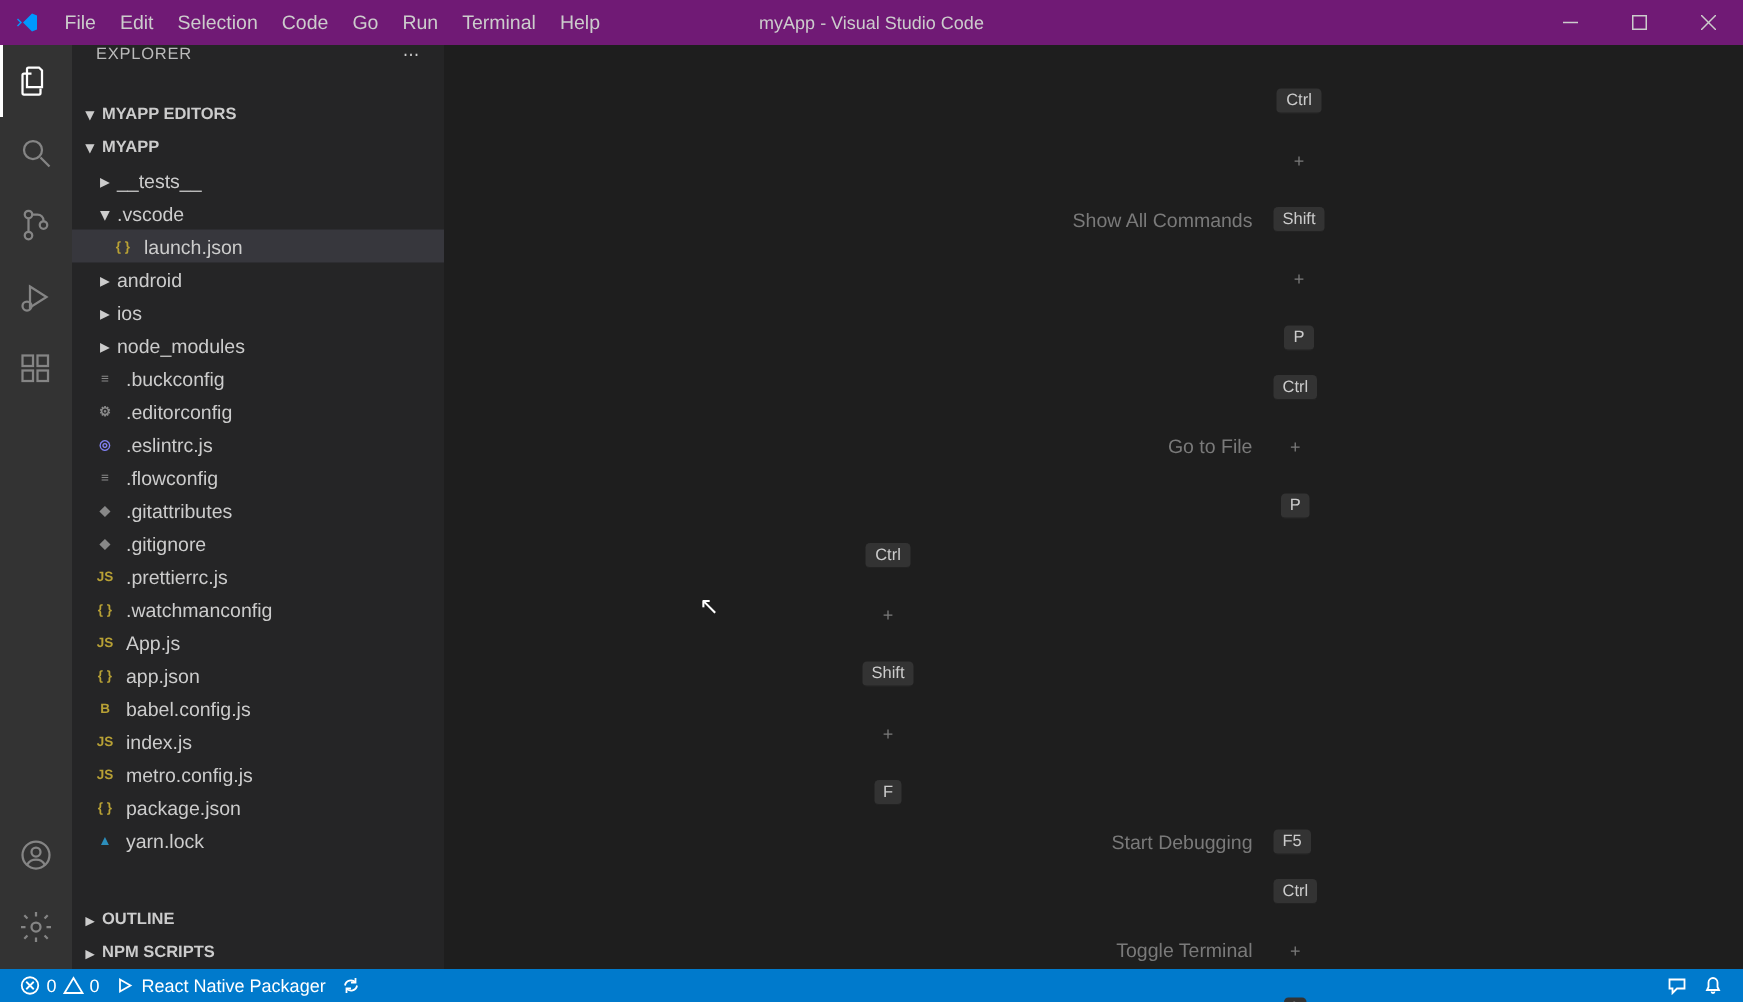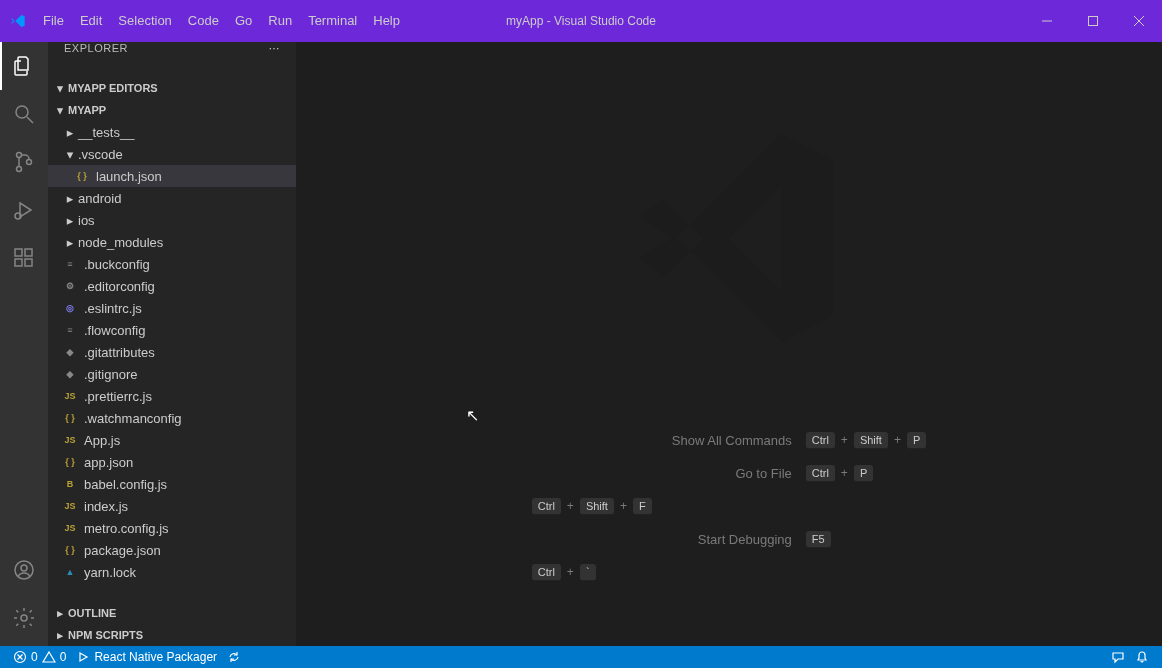--- a/index.html
+++ b/index.html
@@ -1,20 +1,20 @@
 <!DOCTYPE html>
 <html><head>
 <meta charset="utf-8">
 <style>
 * { margin: 0; padding: 0; box-sizing: border-box; font-family: -apple-system, "Segoe UI", sans-serif; }
 html, body { height: 100%; overflow: hidden; }
 body { background: #1e1e1e; color: #cccccc; font-size: 13px; display: flex; flex-direction: column; }
 
 
-.titlebar { height: 42px; background: #6d28d9; display: flex; align-items: center; position: relative; }
+.titlebar { height: 30px; background: #701a75; display: flex; align-items: center; position: relative; }
 .titlebar .logo { width: 35px; display: flex; align-items: center; justify-content: center; }
 .titlebar .menus { display: flex; }
 .titlebar .menu-item { padding: 0 8px; line-height: 30px; color: #cccccc; cursor: pointer; }
 .titlebar .title { position: absolute; left: 50%; transform: translateX(-50%); color: #cccccc; font-size: 12px; }
 .titlebar .win-controls { margin-left: auto; display: flex; }
 .titlebar .win-btn { width: 46px; height: 30px; display: flex; align-items: center; justify-content: center; color: #cccccc; }
 
 
 .workbench { flex: 1; display: flex; min-height: 0; }
 
@@ -40,21 +40,21 @@
 .tree-row .file-icon { width: 16px; height: 16px; display: flex; align-items: center; justify-content: center; margin-right: 6px; font-size: 9px; font-weight: 700; }
 .tree-row .label { white-space: nowrap; }
 .bottom-sections { margin-top: auto; }
 
 
 .editor { flex: 1; background: #1e1e1e; display: flex; flex-direction: column; align-items: center; justify-content: center; position: relative; }
 .vscode-watermark { opacity: 0.05; }
 .shortcuts { margin-top: 64px; display: flex; flex-direction: column; gap: 16px; }
 .shortcut-row { display: flex; align-items: center; gap: 14px; }
 .shortcut-row .sc-label { width: 260px; text-align: right; color: #7a7a7a; font-size: 13px; }
-.shortcut-row .sc-keys { display: flex; align-items: center; gap: 6px; color: #7a7a7a; font-size: 12px; }
+.shortcut-row .sc-keys { display: flex; align-items: center; gap: 24px; color: #7a7a7a; font-size: 12px; flex-direction: column; }
 .key { background: #333333; color: #cccccc; border-radius: 3px; padding: 2px 6px; font-size: 11px; border-bottom: 1px solid #222; }
 
 
 .statusbar { height: 22px; background: #007acc; color: #ffffff; display: flex; align-items: center; font-size: 12px; padding: 0 8px; }
 .statusbar .sb-item { display: flex; align-items: center; gap: 4px; padding: 0 5px; cursor: pointer; }
 .statusbar .sb-right { margin-left: auto; display: flex; }
 
 
 .ico16 { width: 16px; height: 16px; }
 .ico24 { width: 24px; height: 24px; }
@@ -320,20 +320,21 @@
             <span class="key">F</span>
           </div>
         </div>
         <div class="shortcut-row">
           <div class="sc-label">Start Debugging</div>
           <div class="sc-keys">
             <span class="key">F5</span>
           </div>
         </div>
         <div class="shortcut-row">
+          <div class="sc-label">Toggle Terminal</div>
           <div class="sc-keys">
             <span class="key">Ctrl</span>
             <span>+</span>
             <span class="key">`</span>
           </div>
         </div>
       </div>
   </div>
 
 </div>

